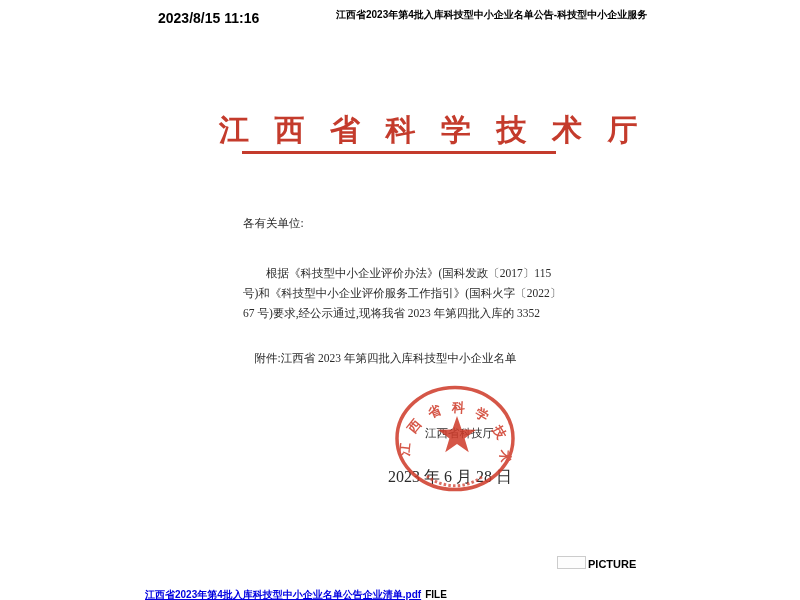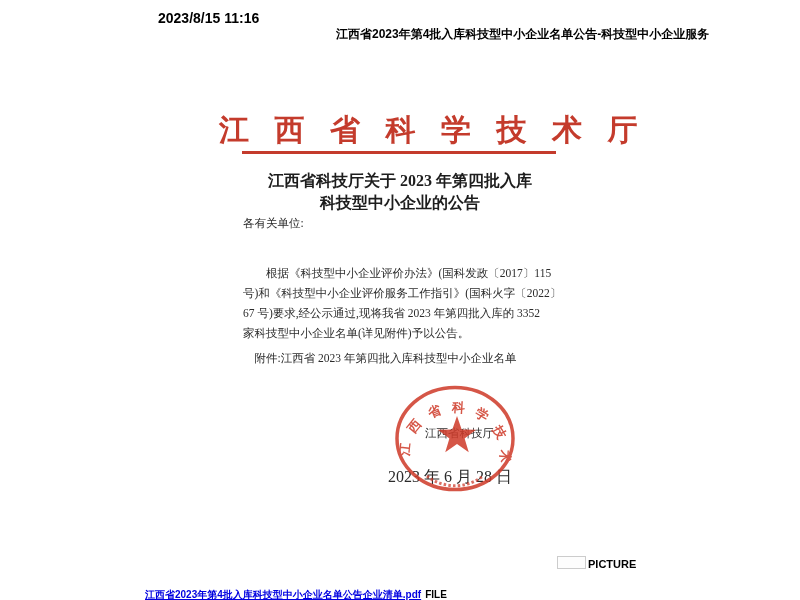--- a/index.html
+++ b/index.html
@@ -11,21 +11,21 @@
     font-family:"Liberation Serif","DejaVu Serif",serif;
     color:#2b2b2b;
   }
   .annot{
     position:absolute;
     font-family:"Liberation Sans","DejaVu Sans",sans-serif;
     font-weight:700;color:#000;
   }
   
   #hdr-time{left:158px;top:10px;font-size:14px;}
-  #hdr-title{left:336px;top:26px;font-size:12px;white-space:nowrap;text-align:center;}
+  #hdr-title{left:336px;top:8px;font-size:10px;white-space:nowrap;text-align:center;}
 
   
   .page{
     position:absolute;left:210px;top:40px;width:380px;height:528px;
     background:#ffffff;
   }
   .agency{
     position:absolute;top:70px;left:0;width:100%;
     text-align:left;white-space:nowrap;
     color:#c43b2c;font-size:30px;font-weight:600;
@@ -84,32 +84,27 @@
 <body>
 
 <div id="hdr-time" class="annot">2023/8/15 11:16</div>
 <div id="hdr-title" class="annot">江西省2023年第4批入库科技型中小企业名单公告-科技型中小企业服务</div>
 
 <div class="page">
 
   <div class="agency">江 西 省 科 学 技 术 厅</div>
   <div class="redline"></div>
 
-  <div class="doc-title">
-    <div>江西省科技厅关于 2023 年第四批入库</div>
-    <div>科技型中小企业的公告</div>
-  </div>
 
   <div class="salutation">各有关单位:</div>
 
   <div class="para">
     <div class="ln first">根据《科技型中小企业评价办法》(国科发政〔2017〕115</div>
     <div class="ln">号)和《科技型中小企业评价服务工作指引》(国科火字〔2022〕</div>
     <div class="ln">67 号)要求,经公示通过,现将我省 2023 年第四批入库的 3352</div>
-    <div class="ln">家科技型中小企业名单(详见附件)予以公告。</div>
   </div>
 
   <div class="attach">附件:江西省 2023 年第四批入库科技型中小企业名单</div>
 
   <div class="sig-name">江西省科技厅</div>
   <div class="sig-date">2023 年 6 月 28 日</div>
 
   <svg class="seal" viewBox="0 0 124 110" xmlns="http://www.w3.org/2000/svg">
     <ellipse cx="62" cy="54.5" rx="58" ry="51" fill="none" stroke="#cf3b2a" stroke-width="3.5"></ellipse>
     <polygon points="64,32 68.7,45.53 83.02,45.82 71.61,54.47 75.76,68.18 64,60 52.24,68.18 56.39,54.47 44.98,45.82 59.3,45.53" fill="#cf3b2a"></polygon>

